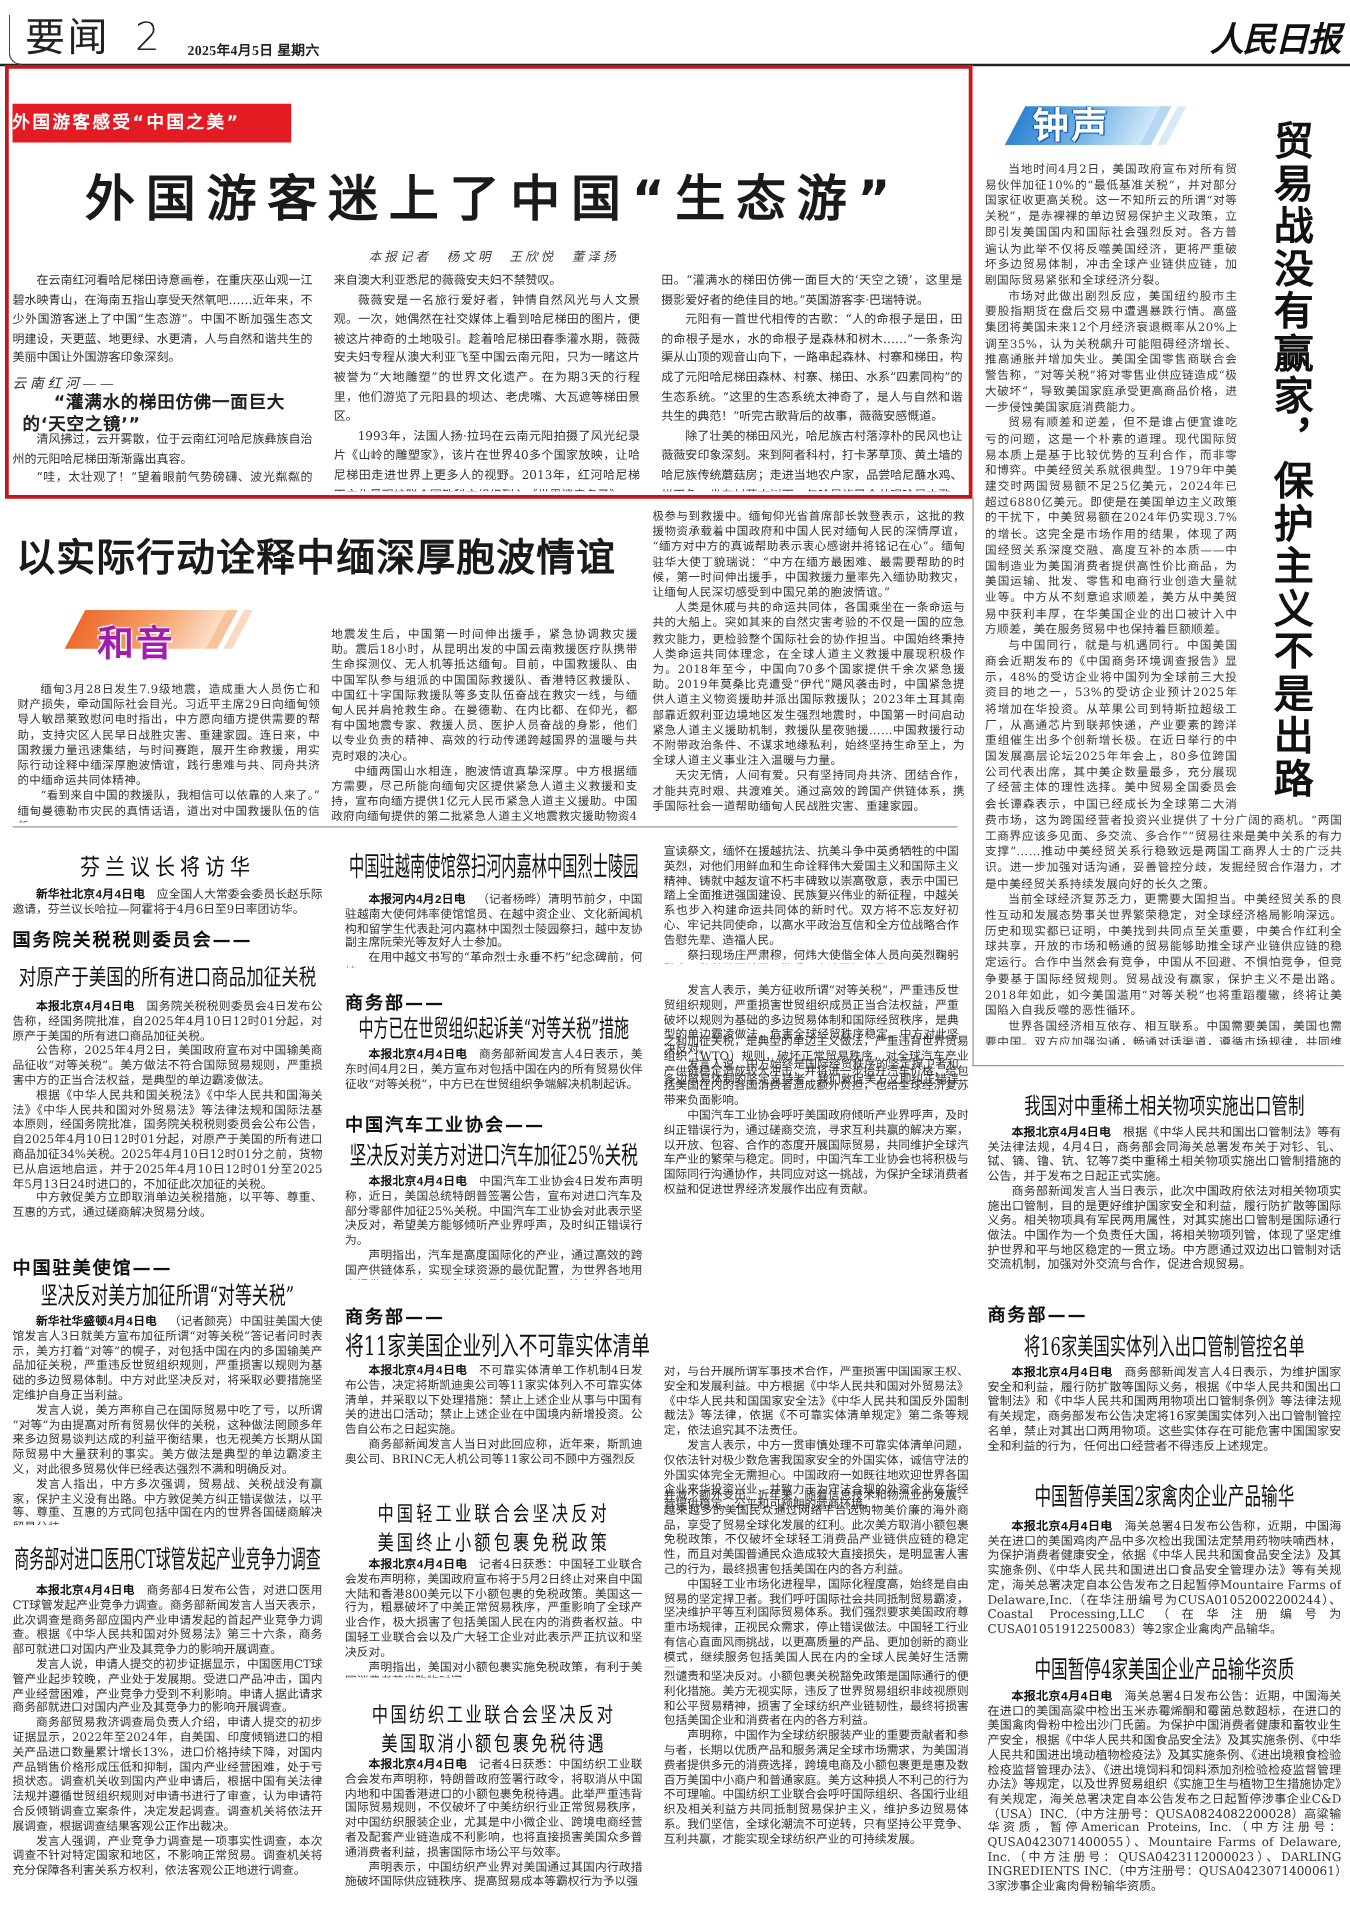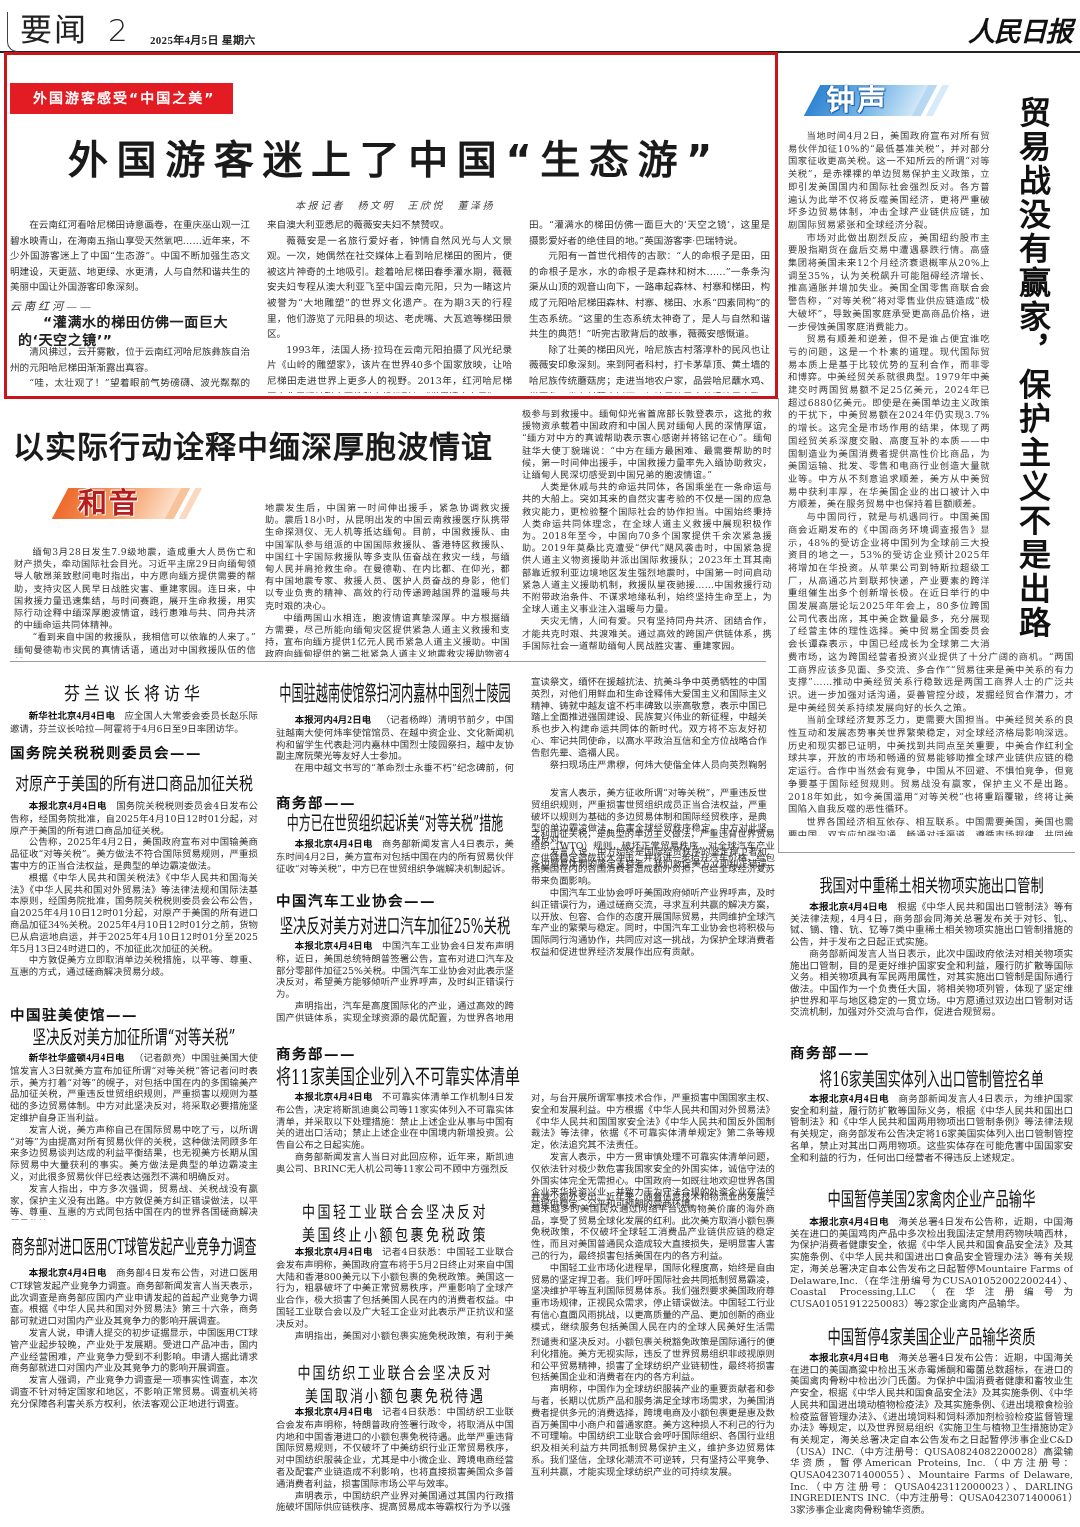--- a/index.html
+++ b/index.html
@@ -2,61 +2,61 @@
 <html lang="zh-CN"><head>
 <meta charset="utf-8">
 <style>
 *{box-sizing:border-box;}
 html,body{margin:0;padding:0;}
 body{width:1080px;height:1527px;position:relative;overflow:hidden;background:#fff;font-family:"DejaVu Serif","Liberation Serif",serif;color:#2b2b2b;}
 .abs{position:absolute;}
 .txt{text-align:justify;overflow:hidden;color:#333;font-family:"DejaVu Serif","Liberation Serif",serif;}
 .txt p{margin:0;text-indent:2em;}
 .txt p.cont{text-indent:0;}
-.dl{font-family:Liberation Serif, serif;font-weight:bold;color:#111;margin-right:1em;}
+.dl{font-family:Liberation Mono, monospace;font-weight:bold;color:#111;margin-right:1em;}
 .hl{font-family:"DejaVu Serif","Liberation Serif",serif;color:#111;white-space:nowrap;transform-origin:center top;text-align:center;line-height:1.1;}
 .org{font-family:"DejaVu Sans","Liberation Sans",sans-serif;font-weight:bold;color:#111;white-space:nowrap;font-size:14.5px;letter-spacing:1.5px;line-height:16px;}
 .t-feat{font-size:9.6px;line-height:15.6px;}
 .t-bell{font-size:9.3px;line-height:12.7px;letter-spacing:0.4px;color:#3a3a3a;}
 .t-mm{font-size:9.2px;line-height:12.2px;letter-spacing:0.3px;}
 .t-low{font-size:9.4px;line-height:11.8px;}
 .t-lowd{font-size:9.6px;line-height:11.7px;}
 
 
 .hdr-bracket{left:7px;top:12px;width:10px;height:40px;border-left:1.5px solid #444;border-bottom:1.5px solid #444;border-bottom-left-radius:10px;}
 .hdr-section{left:20px;top:10px;font-family:"DejaVu Sans",sans-serif;font-size:32px;font-weight:300;color:#222;letter-spacing:2px;line-height:40px;}
 .hdr-page{left:108px;top:10px;font-family:"DejaVu Sans",sans-serif;font-size:31px;font-weight:300;color:#222;line-height:40px;}
 .hdr-date{left:150px;top:31px;font-family:Liberation Serif, serif;font-size:11px;font-weight:bold;color:#222;letter-spacing:0.3px;}
 .hdr-mast{right:8px;top:10px;font-family:"DejaVu Serif",serif;font-size:27px;font-weight:bold;font-style:italic;color:#111;letter-spacing:-1px;}
 .hdr-rule{left:0;top:51px;width:1080px;height:2px;background:#222;}
 
 
 .feat-box{left:4px;top:52px;width:774px;height:347px;border:3px solid #c8161d;background:#fff;}
-.feat-kicker{left:10px;top:83px;width:223px;height:31px;background:#e31b23;color:#fff;font-family:"DejaVu Sans",sans-serif;font-weight:bold;font-size:14px;line-height:31px;padding-left:23px;letter-spacing:2px;white-space:nowrap;}
+.feat-kicker{left:10px;top:83px;width:223px;height:31px;background:#e31b23;color:#fff;font-family:"DejaVu Sans",sans-serif;font-weight:bold;font-size:14px;line-height:31px;letter-spacing:2px;white-space:nowrap;}
 .feat-hl{left:68px;top:134px;font-family:"DejaVu Sans",sans-serif;font-weight:bold;font-size:40px;letter-spacing:8.6px;color:#1a1a1a;white-space:nowrap;line-height:52px;}
 .feat-byline{left:250px;top:197px;width:290px;text-align:center;font-size:10px;letter-spacing:2.5px;color:#444;font-style:italic;white-space:nowrap;}
 .feat-sk{left:10px;top:300px;font-size:11px;font-style:italic;letter-spacing:3px;color:#333;line-height:14px;white-space:nowrap;}
 .feat-st{left:18px;top:313px;width:232px;font-family:"DejaVu Sans",sans-serif;font-weight:bold;font-size:14px;line-height:18px;text-indent:25px;color:#222;letter-spacing:0.6px;}
 
 
 .bell-wrap{left:788px;top:84px;width:286px;height:752px;overflow:hidden;}
 .bell-float{float:right;width:76px;height:560px;margin-left:8px;}
 .bell-title{writing-mode:vertical-rl;text-orientation:upright;font-family:"DejaVu Sans",sans-serif;font-weight:900;font-size:32px;letter-spacing:2px;line-height:40px;height:548px;width:40px;margin:12px 0 0 14px;color:#111;}
 .logo{position:relative;width:170px;height:38px;}
 .logo .bg{position:absolute;top:1px;height:31px;transform:skewX(-28deg);}
 .logo .st1,.logo .st2{position:absolute;top:1px;height:31px;transform:skewX(-28deg);}
 .logo .t{position:absolute;top:-2px;font-family:"DejaVu Sans",sans-serif;font-weight:900;font-size:29px;letter-spacing:2px;line-height:36px;white-space:nowrap;}
 .bell-logo .bg{left:24px;width:110px;background:linear-gradient(90deg,#2f84d2 0%,#7ab8e8 55%,#d4e9f8 100%);}
 .bell-logo .st1{left:132px;width:9px;background:#b7d8f2;}
 .bell-logo .st2{left:146px;width:7px;background:#d7eafa;}
 .bell-logo .t{left:38px;color:#fff;text-shadow:0 0 2px #1a5fa8,1px 1px 0 #1a5fa8,-1px 0 0 #1a5fa8;}
 .harmony-logo .bg{left:12px;width:115px;background:linear-gradient(90deg,#ee6a2c 0%,#f5a36b 55%,#fde0cb 100%);}
 .harmony-logo .st1{left:125px;width:9px;background:#f8c29b;}
 .harmony-logo .st2{left:139px;width:7px;background:#fbd9c0;}
-.harmony-logo .t{left:30px;color:#b91c1c;text-shadow:0 0 2px #fff,1px 1px 0 #fff,-1px -1px 0 #fff;}
+.harmony-logo .t{left:30px;color:#a21caf;text-shadow:0 0 2px #fff,1px 1px 0 #fff,-1px -1px 0 #fff;margin-top:12px;}
 
 .mm-hl{left:13px;top:425px;font-family:"DejaVu Sans",sans-serif;font-weight:bold;font-size:31px;letter-spacing:1px;color:#1a1a1a;white-space:nowrap;line-height:44px;}
 
 .rule-h{height:1px;background:#9a9a9a;}
 .rule-v{width:1px;background:#9a9a9a;}
 </style>
 </head>
 <body>
 
 <div class="abs hdr-rule"></div>
@@ -156,20 +156,21 @@
 <div class="abs txt t-low" style="left:10px;top:1052px;width:248px;height:168px;">
   <p><span class="dl">新华社华盛顿4月4日电</span><span>（记者颜亮）中国驻美国大使馆发言人3日就美方宣布加征所谓“对等关税”答记者问时表示，美方打着“对等”的幌子，对包括中国在内的多国输美产品加征关税，严重违反世贸组织规则，严重损害以规则为基础的多边贸易体制。中方对此坚决反对，将采取必要措施坚定维护自身正当利益。</span></p>
   <p>发言人说，美方声称自己在国际贸易中吃了亏，以所谓“对等”为由提高对所有贸易伙伴的关税，这种做法罔顾多年来多边贸易谈判达成的利益平衡结果，也无视美方长期从国际贸易中大量获利的事实。美方做法是典型的单边霸凌主义，对此很多贸易伙伴已经表达强烈不满和明确反对。</p>
   <p>发言人指出，中方多次强调，贸易战、关税战没有赢家，保护主义没有出路。中方敦促美方纠正错误做法，以平等、尊重、互惠的方式同包括中国在内的世界各国磋商解决贸易分歧。</p>
 </div>
 
 <div class="abs hl" style="left:10px;top:1237px;width:248px;font-size:12px;transform:scaleY(1.7);">商务部对进口医用CT球管发起产业竞争力调查</div>
 <div class="abs txt t-low" style="left:10px;top:1267px;width:248px;height:258px;">
   <p><span class="dl">本报北京4月4日电</span><span>商务部4日发布公告，对进口医用CT球管发起产业竞争力调查。商务部新闻发言人当天表示，此次调查是商务部应国内产业申请发起的首起产业竞争力调查。根据《中华人民共和国对外贸易法》第三十六条，商务部可就进口对国内产业及其竞争力的影响开展调查。</span></p>
   <p>发言人说，申请人提交的初步证据显示，中国医用CT球管产业起步较晚，产业处于发展期。受进口产品冲击，国内产业经营困难，产业竞争力受到不利影响。申请人据此请求商务部就进口对国内产业及其竞争力的影响开展调查。</p>
+  <p>商务部贸易救济调查局负责人介绍，申请人提交的初步证据显示，2022年至2024年，自美国、印度倾销进口的相关产品进口数量累计增长13%，进口价格持续下降，对国内产品销售价格形成压低和抑制，国内产业经营困难，处于亏损状态。调查机关收到国内产业申请后，根据中国有关法律法规并遵循世贸组织规则对申请书进行了审查，认为申请符合反倾销调查立案条件，决定发起调查。调查机关将依法开展调查，根据调查结果客观公正作出裁决。</p>
   <p>发言人强调，产业竞争力调查是一项事实性调查，本次调查不针对特定国家和地区，不影响正常贸易。调查机关将充分保障各利害关系方权利，依法客观公正地进行调查。</p>
 </div>
 
 <div class="abs hl" style="left:276px;top:683px;width:238px;font-size:12.2px;transform:scaleY(1.8);">中国驻越南使馆祭扫河内嘉林中国烈士陵园</div>
 <div class="abs txt t-low" style="left:276px;top:714px;width:238px;height:60px;">
   <p><span class="dl">本报河内4月2日电</span><span>（记者杨晔）清明节前夕，中国驻越南大使何炜率使馆馆员、在越中资企业、文化新闻机构和留学生代表赴河内嘉林中国烈士陵园祭扫，越中友协副主席阮荣光等友好人士参加。</span></p>
   <p>在用中越文书写的“革命烈士永垂不朽”纪念碑前，何炜</p>
 </div>
 
 <div class="abs org" style="left:276px;top:795px;">商务部——</div>

